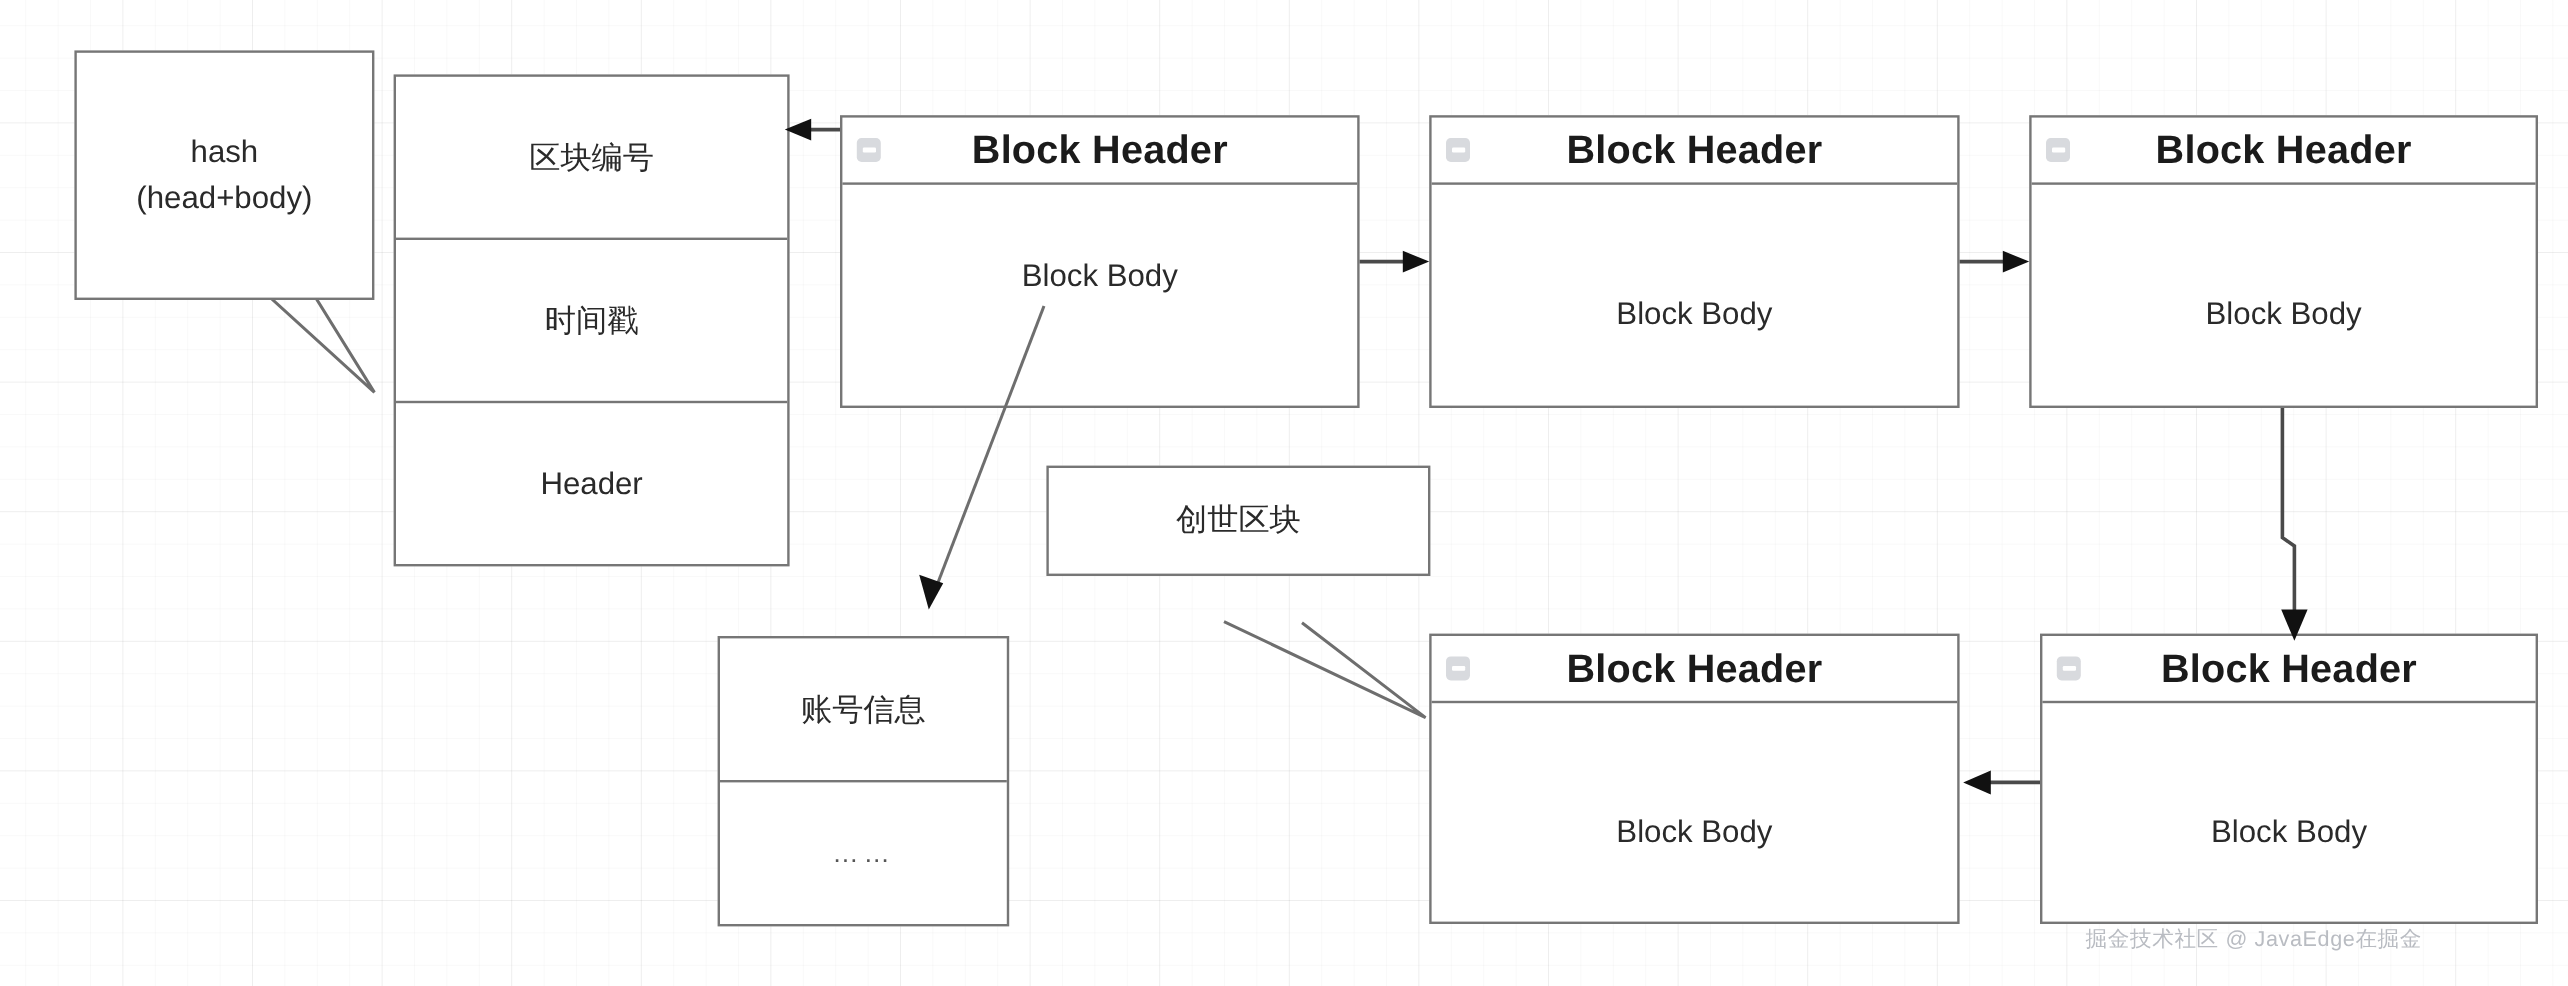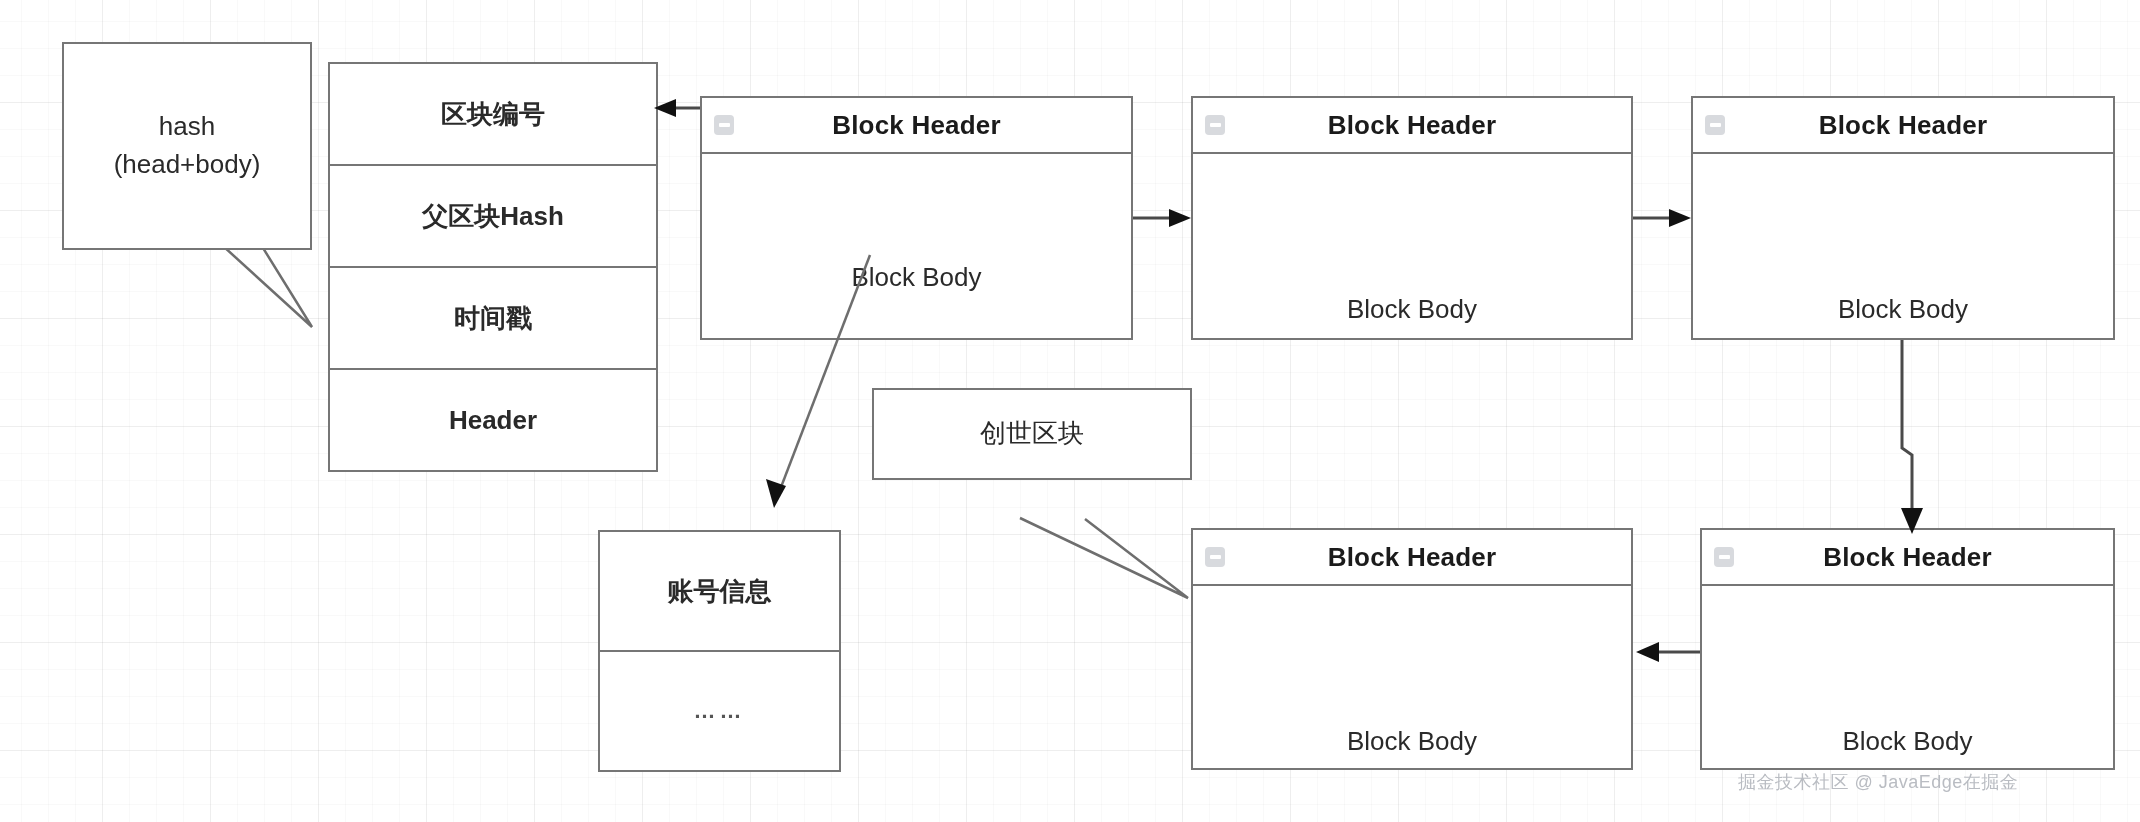--- a/index.html
+++ b/index.html
@@ -36,21 +36,21 @@
     position: relative;
     box-sizing: border-box;
     height: 56px;
     flex: 0 0 56px;
     border-bottom: 2px solid #767676;
     display: flex;
     align-items: center;
     justify-content: center;
   }
   .block-header-label {
-    font-size: 26px;
+    font-size: 33px;
     font-weight: bold;
     color: #1b1b1b;
     letter-spacing: 0.2px;
   }
   .collapse-icon {
     position: absolute;
     left: 12px;
     top: 50%;
     transform: translateY(-50%);
     width: 20px;
@@ -72,42 +72,40 @@
     flex: 1 1 auto;
     position: relative;
   }
   .block-body-label {
     position: absolute;
     left: 0;
     right: 0;
     text-align: center;
     font-size: 26px;
     color: #2a2a2a;
-    margin-top: 48px;
   }
 
   
   .field-table {
     position: absolute;
     box-sizing: border-box;
     background: #ffffff;
     border: 2px solid #767676;
     display: flex;
     flex-direction: column;
   }
   .field-row {
     box-sizing: border-box;
     flex: 1 1 0;
     display: flex;
     align-items: center;
     justify-content: center;
     border-bottom: 2px solid #767676;
     font-size: 26px;
     color: #2a2a2a;
-    font-weight: bold;
   }
   .field-row:last-child { border-bottom: none; }
 
   
   .callout {
     position: absolute;
     box-sizing: border-box;
     background: #ffffff;
     border: 2px solid #767676;
     display: flex;
@@ -184,21 +182,20 @@
 
   <div class="callout" style="left:62px; top:42px; width:250px; height:208px;">
     <div>
       <div>hash</div>
       <div>(head+body)</div>
     </div>
   </div>
 
   <div class="field-table" style="left:328px; top:62px; width:330px; height:410px;">
     <div class="field-row">区块编号</div>
-    <div class="field-row">父区块Hash</div>
     <div class="field-row">时间戳</div>
     <div class="field-row">Header</div>
   </div>
 
   <div class="field-table" style="left:598px; top:530px; width:243px; height:242px;">
     <div class="field-row">账号信息</div>
     <div class="field-row" style="font-size:22px; letter-spacing:4px; color:#555;">……</div>
   </div>
 
   <div class="callout" style="left:872px; top:388px; width:320px; height:92px;">

